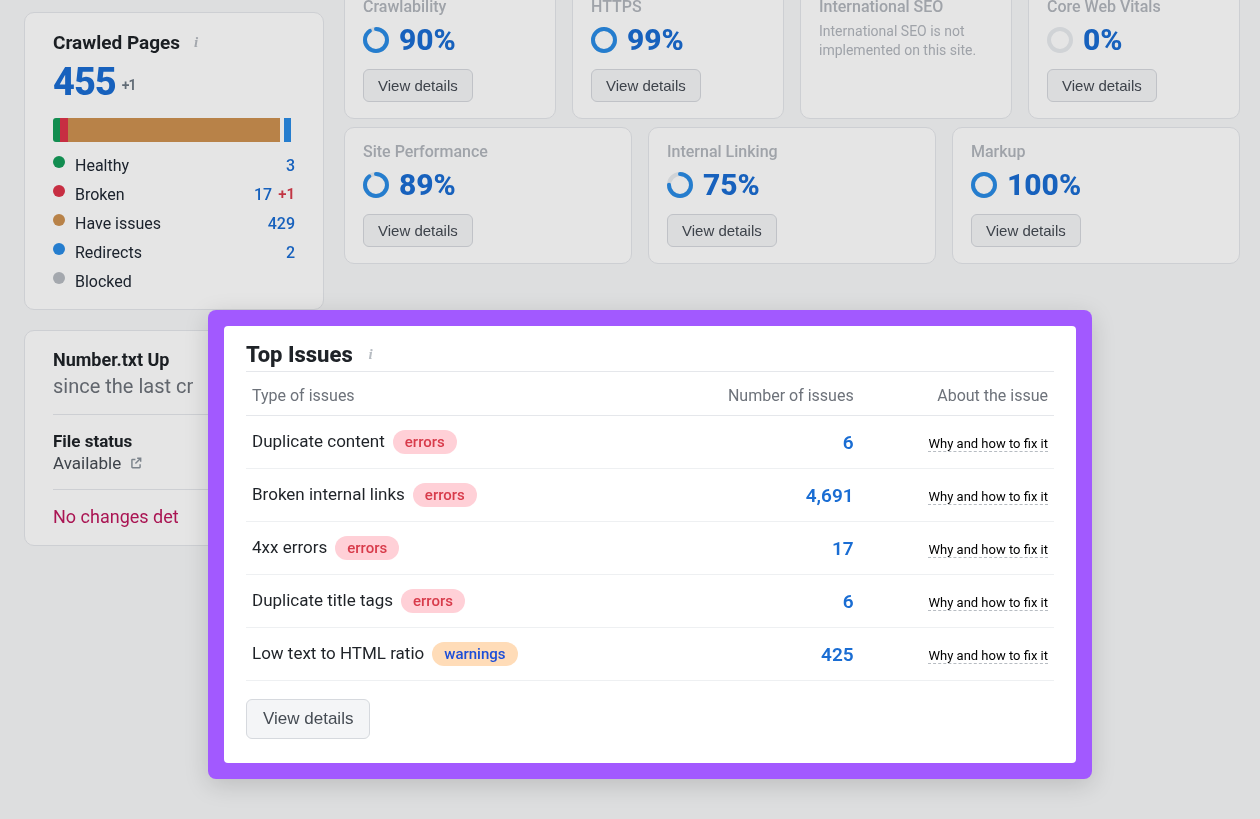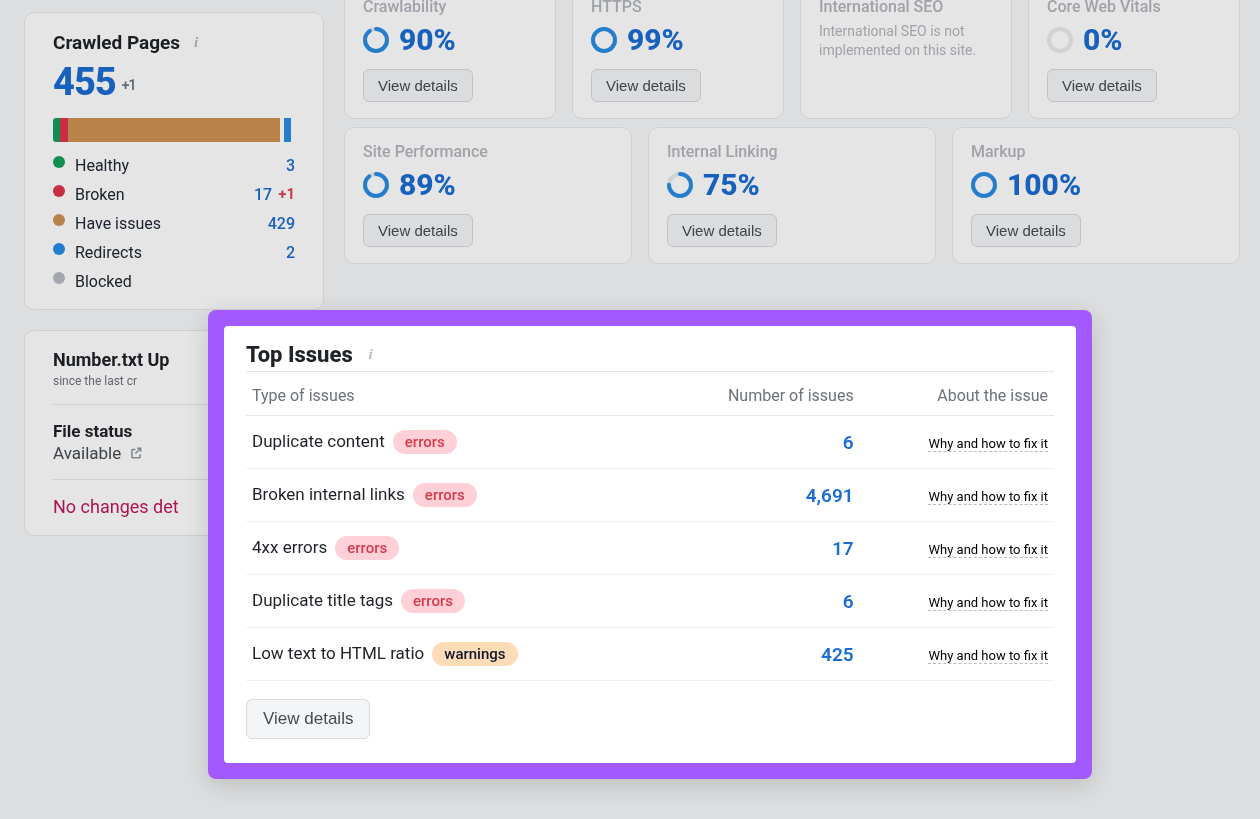--- a/index.html
+++ b/index.html
@@ -25,21 +25,21 @@
   .dot { width: 12px; height: 12px; border-radius: 50%; margin-right: 10px; flex-shrink: 0; }
   .dot.green { background: #159d5a; }
   .dot.red { background: #de344a; }
   .dot.orange { background: #cd9151; }
   .dot.blue { background: #2a8ce6; }
   .dot.grey { background: #b7bcc2; }
   .legend-label { flex: 1; }
   .legend-val { color: #1a6dd3; font-weight: 500; text-align: right; min-width: 36px; }
   .legend-delta { color: #d83b4b; font-size: 15px; margin-left: 6px; font-weight: 600; }
   .subhead { font-size: 18px; font-weight: 700; color: #1f2328; }
-  .muted { color: #6d727a; font-size: 12px; margin-top: 4px; }
+  .muted { color: #6d727a; font-size: 20px; margin-top: 4px; }
   .divider { border: none; border-top: 1px solid #e5e7eb; margin: 16px 0; }
   .ext-icon { width: 14px; height: 14px; display: inline-block; vertical-align: -1px; margin-left: 4px; color: #8a929b; }
   .tile-row { display: flex; gap: 16px; }
   .tile { flex: 1; background: #fff; border: 1px solid #e5e7eb; border-radius: 10px; padding: 14px 18px 16px; min-width: 0; }
   .tile-label { font-size: 16px; color: #b2b6bd; font-weight: 500; margin-bottom: 6px; white-space: nowrap; }
   .tile-val { display: flex; align-items: center; gap: 10px; font-size: 30px; font-weight: 800; color: #1a6dd3; }
   .ring { width: 26px; height: 26px; }
   .tile-msg { font-size: 14px; color: #b2b6bd; line-height: 1.35; }
   .btn { display: inline-block; background: #f4f5f7; border: 1px solid #d6d9de; border-radius: 6px; padding: 7px 14px; font-size: 15px; color: #454b53; cursor: pointer; margin-top: 12px; }
 
@@ -49,21 +49,21 @@
   .hp-title { font-size: 22px; font-weight: 800; color: #1f2328; display: flex; align-items: center; gap: 10px; margin-bottom: 4px; }
   .tbl { width: 100%; border-collapse: collapse; }
   .tbl th { font-size: 16px; font-weight: 400; color: #6d727a; text-align: left; padding: 14px 6px 10px; border-bottom: 1px solid #e5e7eb; border-top: 1px solid #e5e7eb; }
   .tbl th.num { text-align: right; }
   .tbl th.about { text-align: right; }
   .tbl td { padding: 14px 6px; border-bottom: 1px solid #eef0f2; font-size: 17px; color: #1f2328; vertical-align: middle; }
   .tbl td.num { text-align: right; color: #1a6dd3; font-weight: 600; font-size: 19px; }
   .tbl td.about { text-align: right; }
   .badge { display: inline-block; border-radius: 999px; padding: 3px 12px; font-size: 15px; font-weight: 500; margin-left: 8px; }
   .badge.errors { background: #ffd0d7; color: #d83b4b; }
-  .badge.warnings { background: #ffdcb8; color: #0f172a; }
+  .badge.warnings { background: #ffdcb8; color: #1d4ed8; }
   .fix-link { color: #000000; border-bottom: 1px dashed #b7bcc2; cursor: pointer; font-size: 13px; }
 </style>
 </head>
 <body>
 
 <div class="page">
   <div class="col-left">
 
     <div class="card">
       <div class="card-title">

